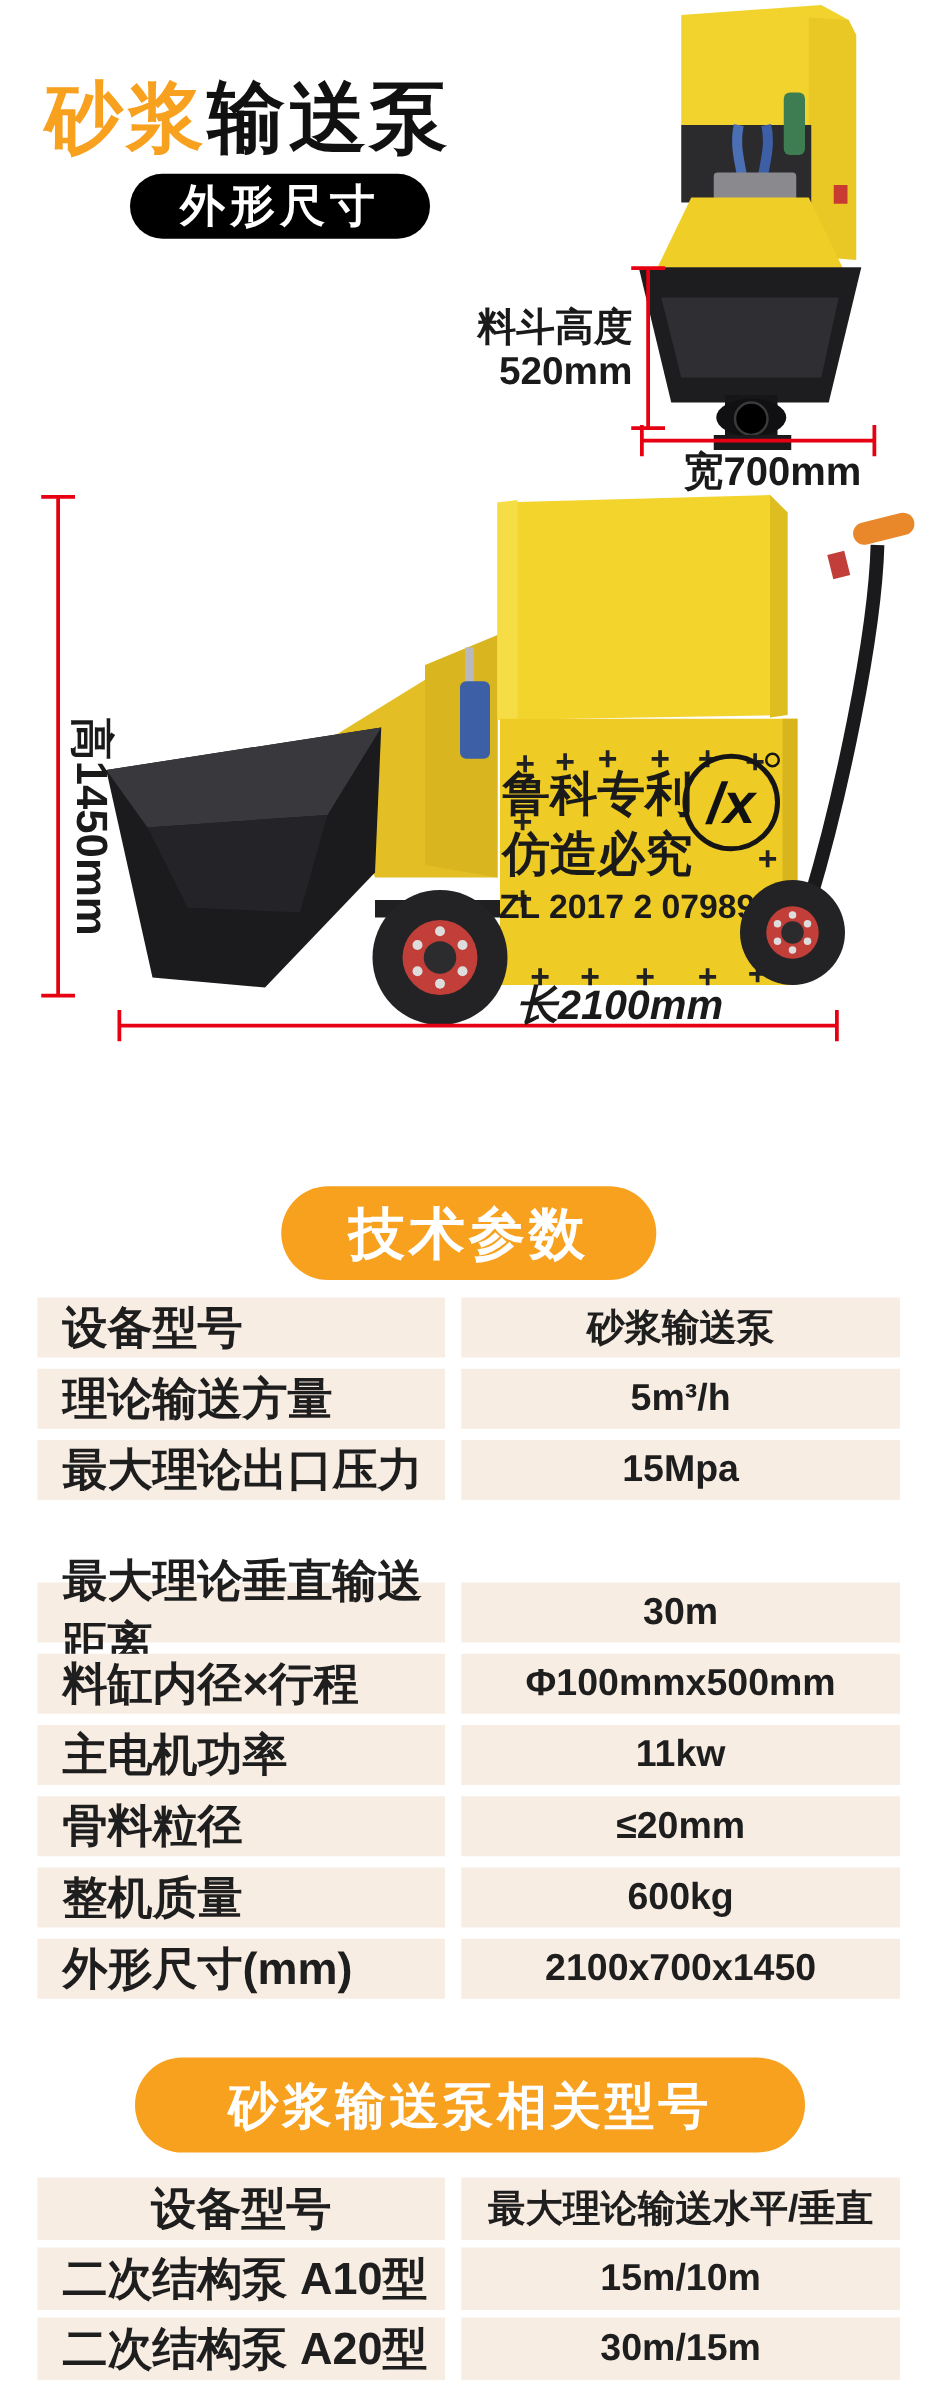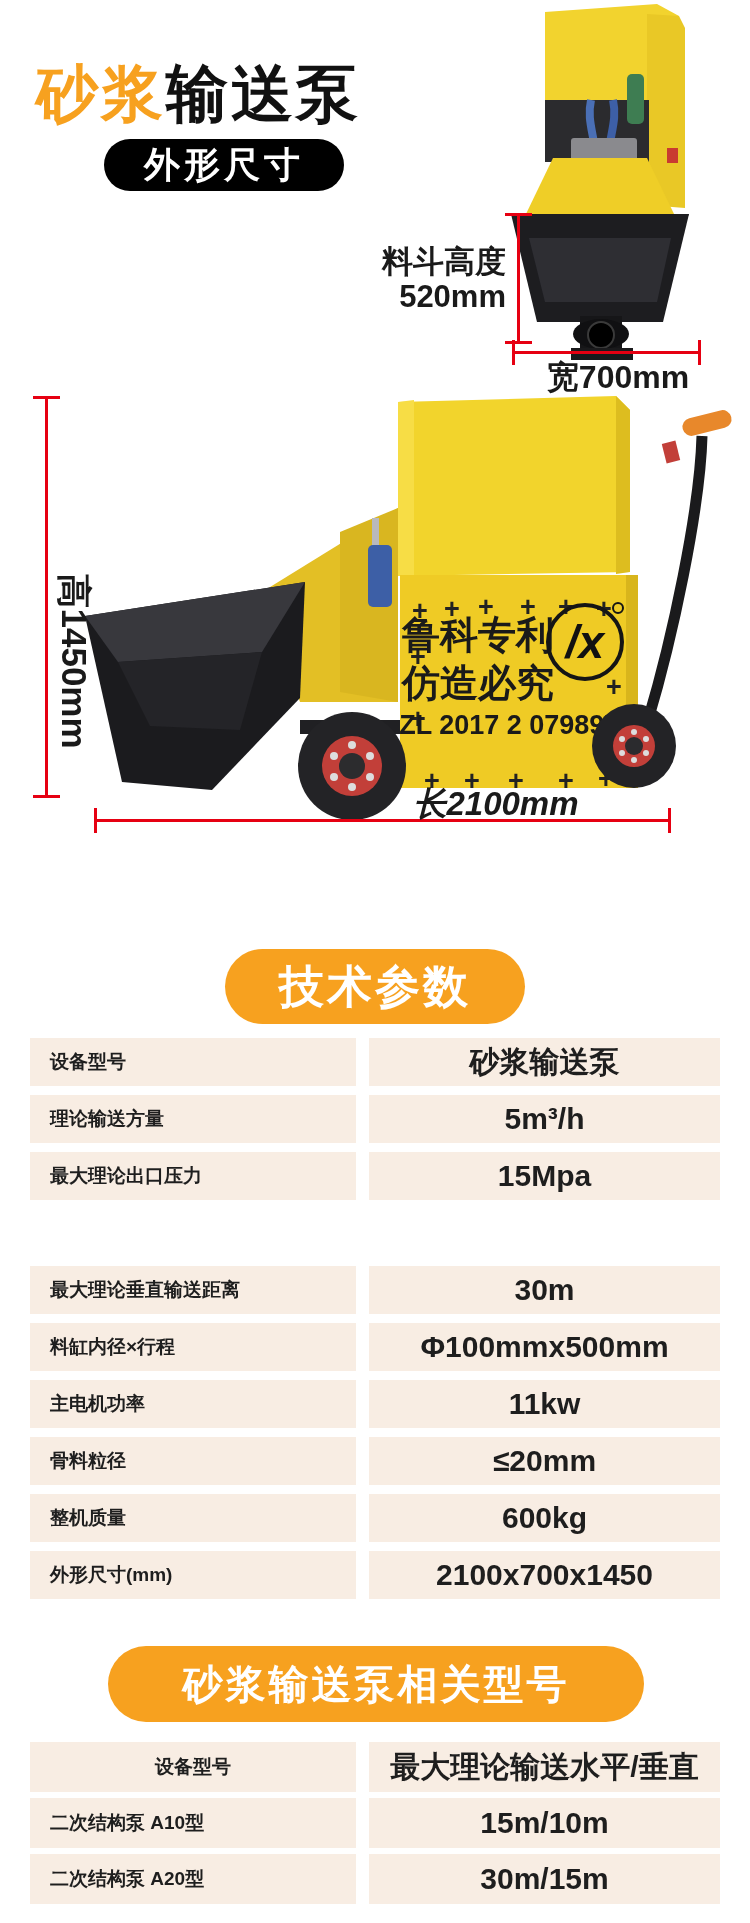--- a/index.html
+++ b/index.html
@@ -46,21 +46,21 @@
   .banner-models { left:108px; top:1646px; width:536px; height:76px; border-radius:38px; font-size:40px; }
 
   
   .spec-table { position:absolute; left:30px; width:690px; }
   .spec-table.main { top:1038px; }
   .spec-table.models { top:1742px; }
   .spec-row { display:flex; margin-bottom:9px; }
   .spec-table.main .spec-row { height:48px; }
   .spec-table.models .spec-row { height:50px; margin-bottom:6px; }
   .cell { background:#F8EDE3; display:flex; align-items:center; }
-  .cell-label { width:326px; margin-right:13px; padding-left:20px; font-size:19px; font-weight:600; }
+  .cell-label { width:326px; margin-right:13px; padding-left:20px; font-size:36px; font-weight:600; }
   .cell-value { flex:1; justify-content:center; font-size:30px; font-weight:700; }
   .cell-center { justify-content:center; padding-left:0; }
 </style>
 </head>
 <body>
 
 <div class="page">
 
   <div class="title">
     <span class="accent">砂浆</span><span class="rest">输送泵</span>

